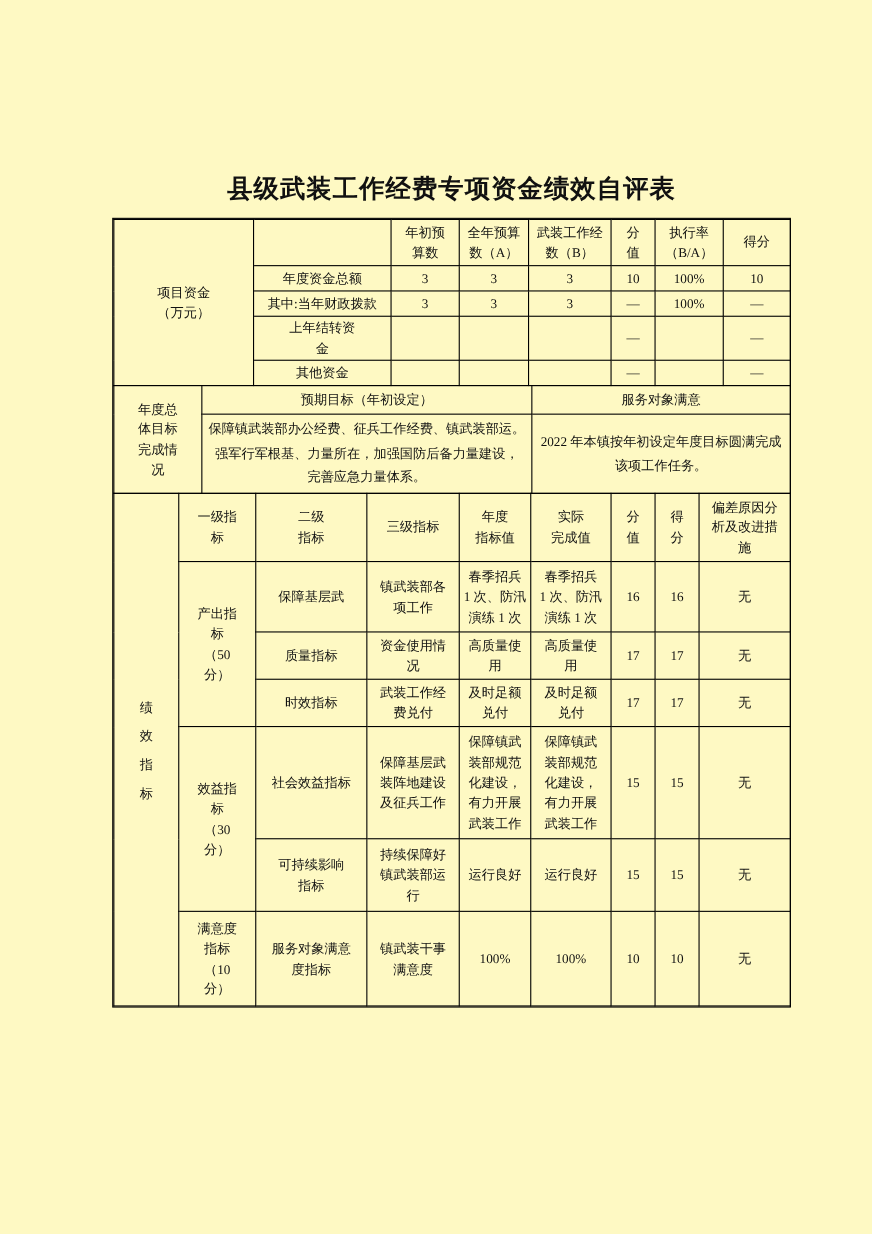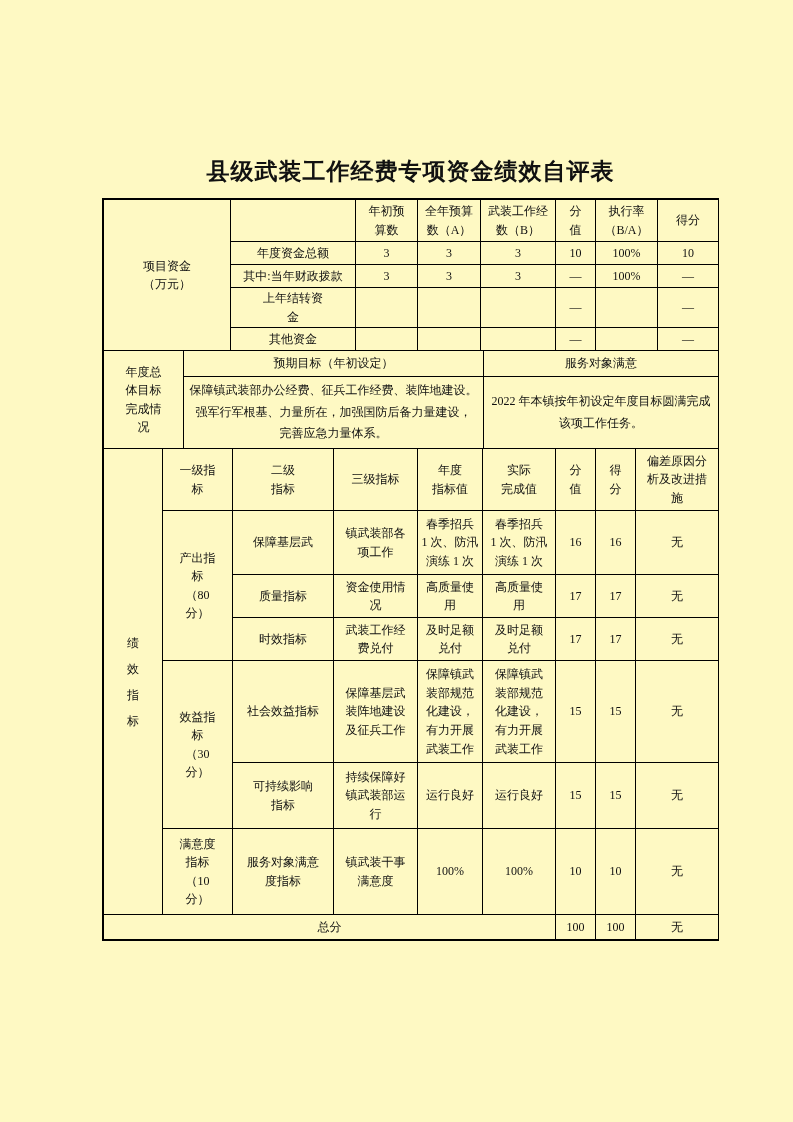--- a/index.html
+++ b/index.html
@@ -117,21 +117,21 @@
         <tbody>
             <tr style="height:26px">
           <td rowspan="2">年度总
 体目标
 完成情
 况</td>
           <td>预期目标（年初设定）</td>
           <td>服务对象满意</td>
         </tr>
         <tr style="height:72px">
-          <td class="tall-lh">保障镇武装部办公经费、征兵工作经费、装阵地建设。
+          <td class="tall-lh">保障镇武装部办公经费、征兵工作经费、镇武装部运。
 强军行军根基、力量所在，加强国防后备力量建设，
 完善应急力量体系。</td>
           <td class="tall-lh">2022 年本镇按年初设定年度目标圆满完成
 该项工作任务。</td>
         </tr>
       </tbody>
         </table>
 
       <table>
         <colgroup>
@@ -161,21 +161,21 @@
 值</td>
           <td>得
 分</td>
           <td>偏差原因分
 析及改进措
 施</td>
         </tr>
         <tr style="height:64px">
           <td rowspan="3">产出指
 标
-（80
+（50
 分）</td>
           <td>保障基层武</td>
           <td>镇武装部各
 项工作</td>
           <td>春季招兵
 1 次、防汛
 演练 1 次</td>
           <td>春季招兵
 1 次、防汛
 演练 1 次</td>
@@ -253,32 +253,16 @@
 满意度</td>
           <td>100%</td>
           <td>100%</td>
           <td class="num">10</td>
           <td class="num">10</td>
           <td>无</td>
         </tr>
       </tbody>
         </table>
 
-      <table>
-        <colgroup>
-            <col style="width:452px">
-            <col style="width:40px">
-            <col style="width:40px">
-            <col style="width:83px">
-          </colgroup>
-        <tbody>
-            <tr style="height:25px">
-          <td>总分</td>
-          <td class="num">100</td>
-          <td class="num">100</td>
-          <td>无</td>
-        </tr>
-      </tbody>
-        </table>
 
     </div>
   </div>
 </div>
 
 </body></html>

